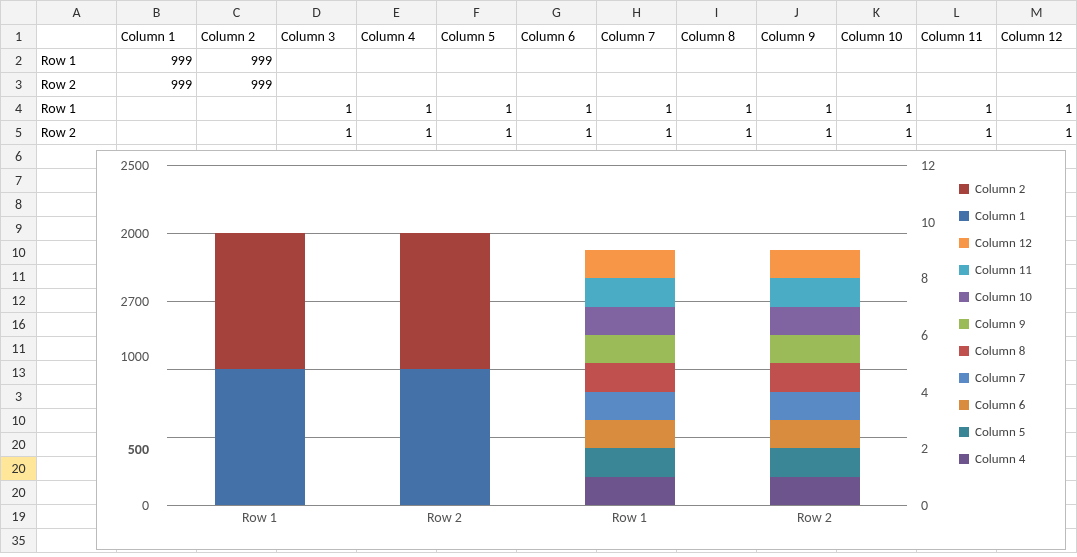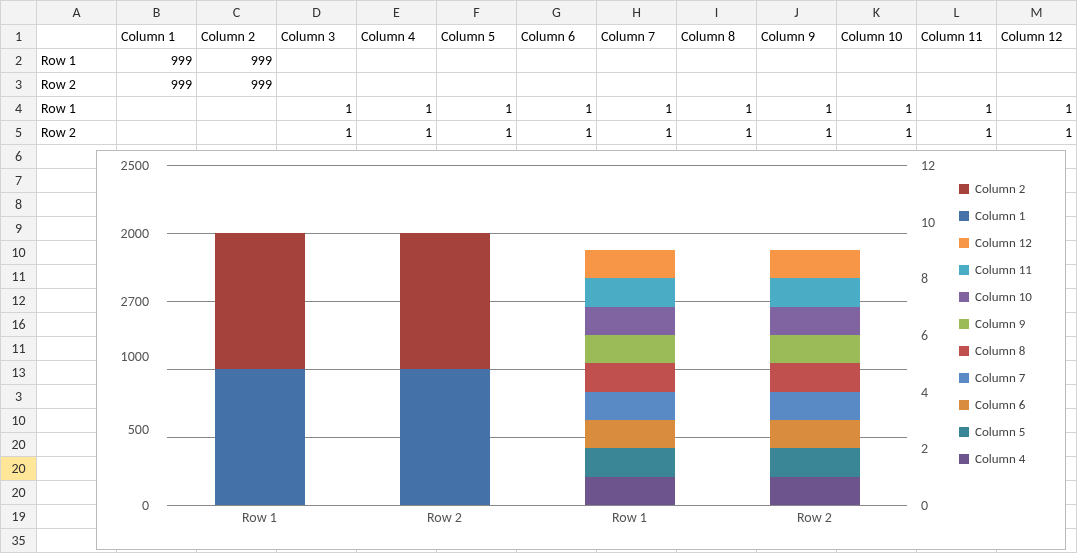--- a/index.html
+++ b/index.html
@@ -469,21 +469,21 @@
       <div class="cell"></div>
       <div class="cell"></div>
       <div class="cell"></div>
       <div class="cell"></div>
       <div class="cell"></div>
     </div>
 
   <div class="chart-container">
     <div class="axis-y-left" id="yleft">
         <div class="ytick" style="top: 340px;">0</div>
-        <div class="ytick" style="top: 264px;">500</div>
+        <div class="ytick" style="top: 284px; font-weight: bold;">500</div>
         <div class="ytick" style="top: 191px;">1000</div>
         <div class="ytick" style="top: 136px;">2700</div>
         <div class="ytick" style="top: 68px;">2000</div>
         <div class="ytick" style="top: 0px;">2500</div>
       </div>
     <div class="chart-body">
       <div class="plot" id="gridlines">
           <div class="gridline" style="top: 340px;"></div>
           <div class="gridline" style="top: 272px;"></div>
           <div class="gridline" style="top: 204px;"></div>

